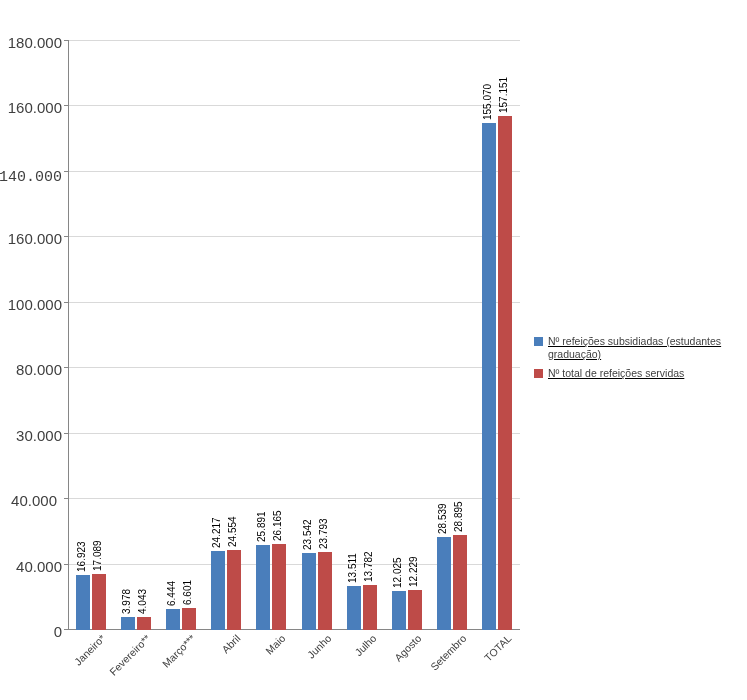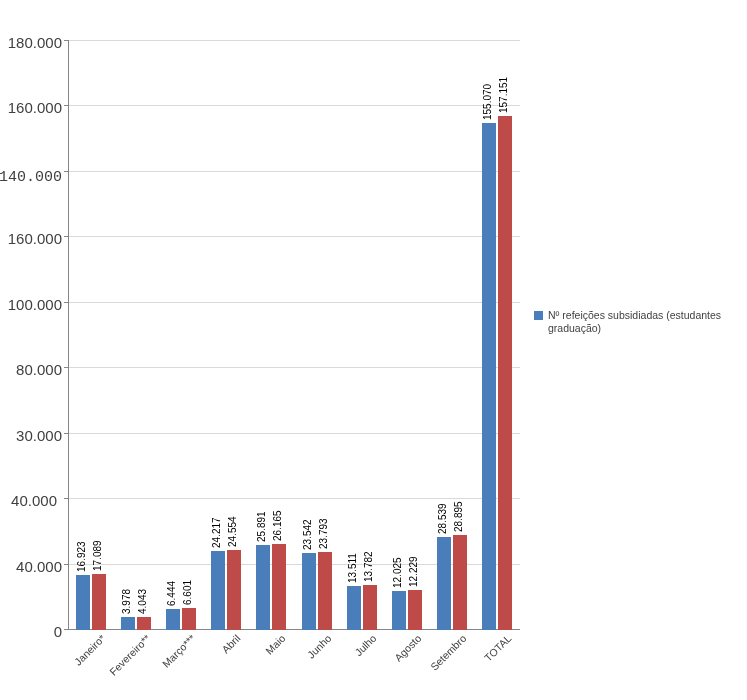--- a/index.html
+++ b/index.html
@@ -113,22 +113,23 @@
     color: #3f3f3f;
     white-space: nowrap;
     transform-origin: right top;
     transform: rotate(-45deg);
     text-align: right;
   }
   
   #legend {
     position: absolute;
     left: 534px;
-    top: 309px;
+    top: 335px;
     width: 210px;
+    text-decoration: underline;
   }
   .legend-item {
     display: flex;
     align-items: flex-start;
     margin-bottom: 6px;
   }
   .legend-swatch {
     width: 9px;
     height: 9px;
     margin-top: 2px;
@@ -240,15 +241,19 @@
       <div class="xlabel" style="left: 267px; width: 80px;">Agosto</div>
       <div class="xlabel" style="left: 312.2px; width: 80px;">Setembro</div>
       <div class="xlabel" style="left: 357.4px; width: 80px;">TOTAL</div>
     </div>
 
   <div id="legend">
       <div class="legend-item">
         <span class="legend-swatch s0"></span>
         <span class="legend-text">Nº refeições subsidiadas (estudantes graduação)</span>
       </div>
+      <div class="legend-item">
+        <span class="legend-swatch s1"></span>
+        <span class="legend-text">Nº total de refeições servidas</span>
+      </div>
     </div>
 
 </div>
 
 </body></html>

